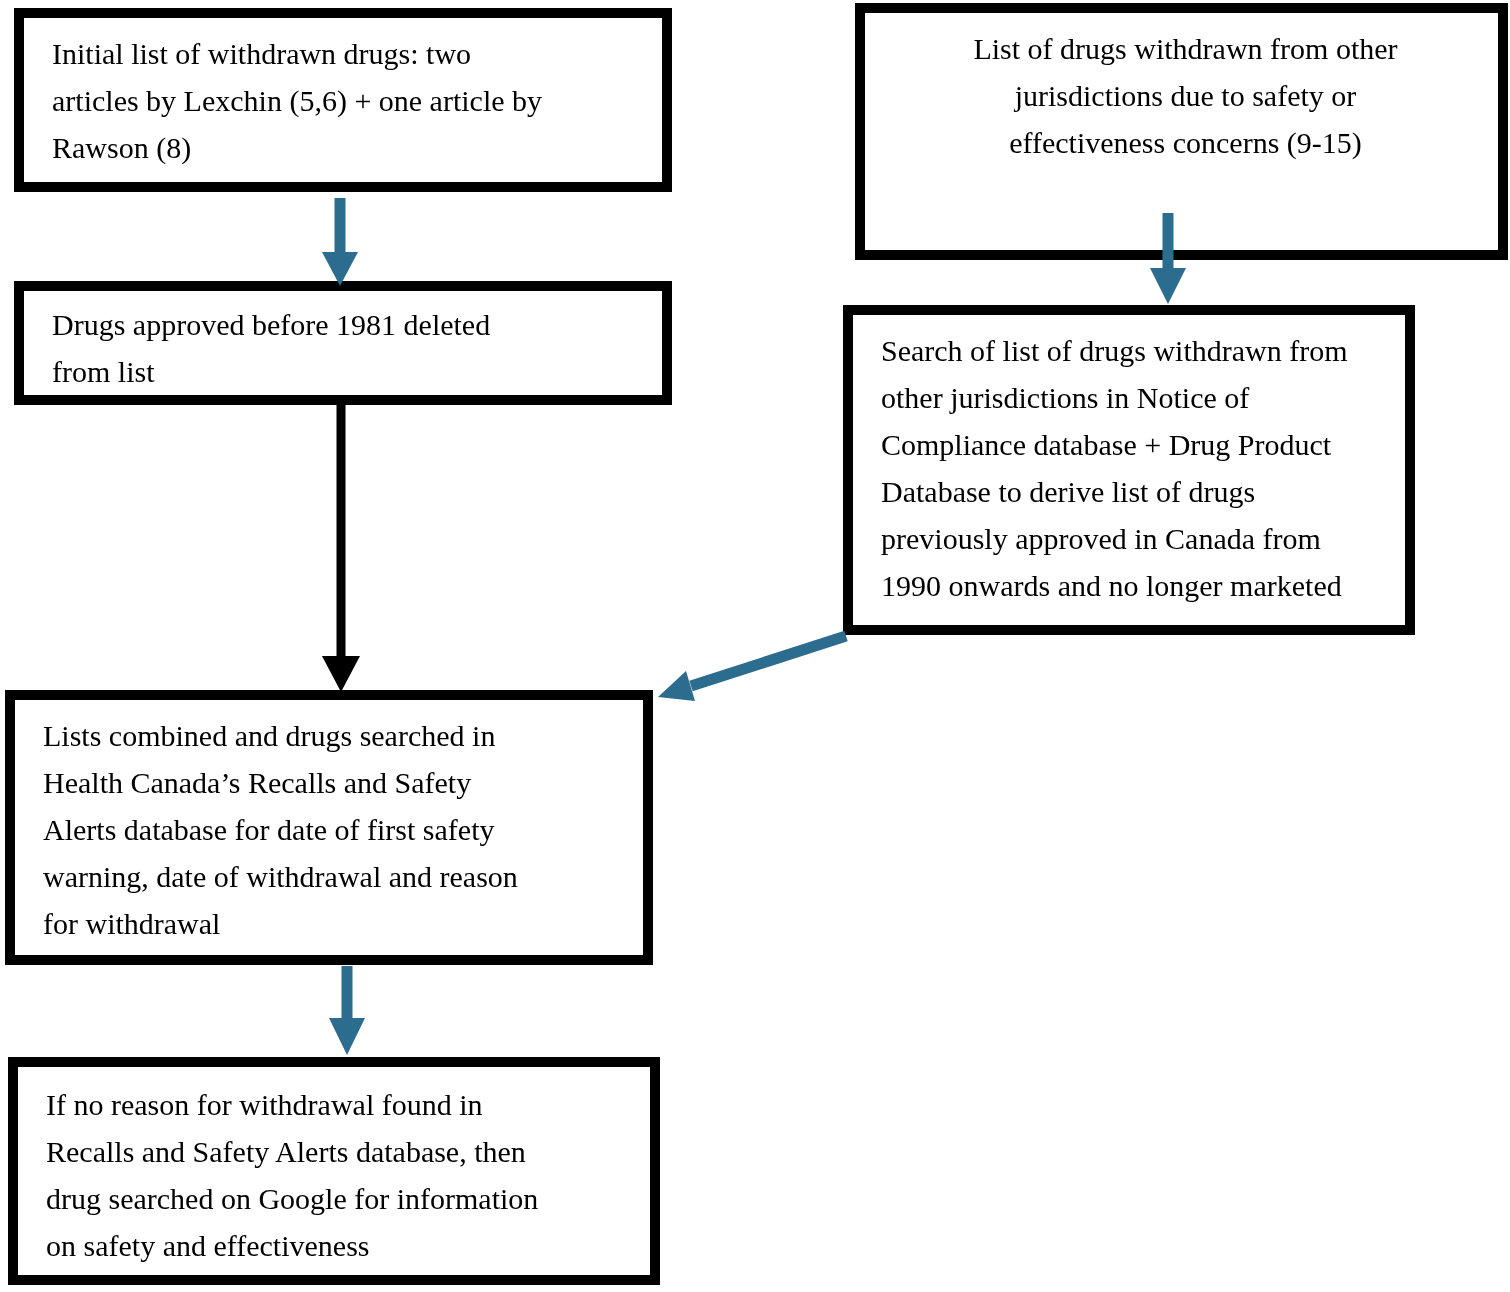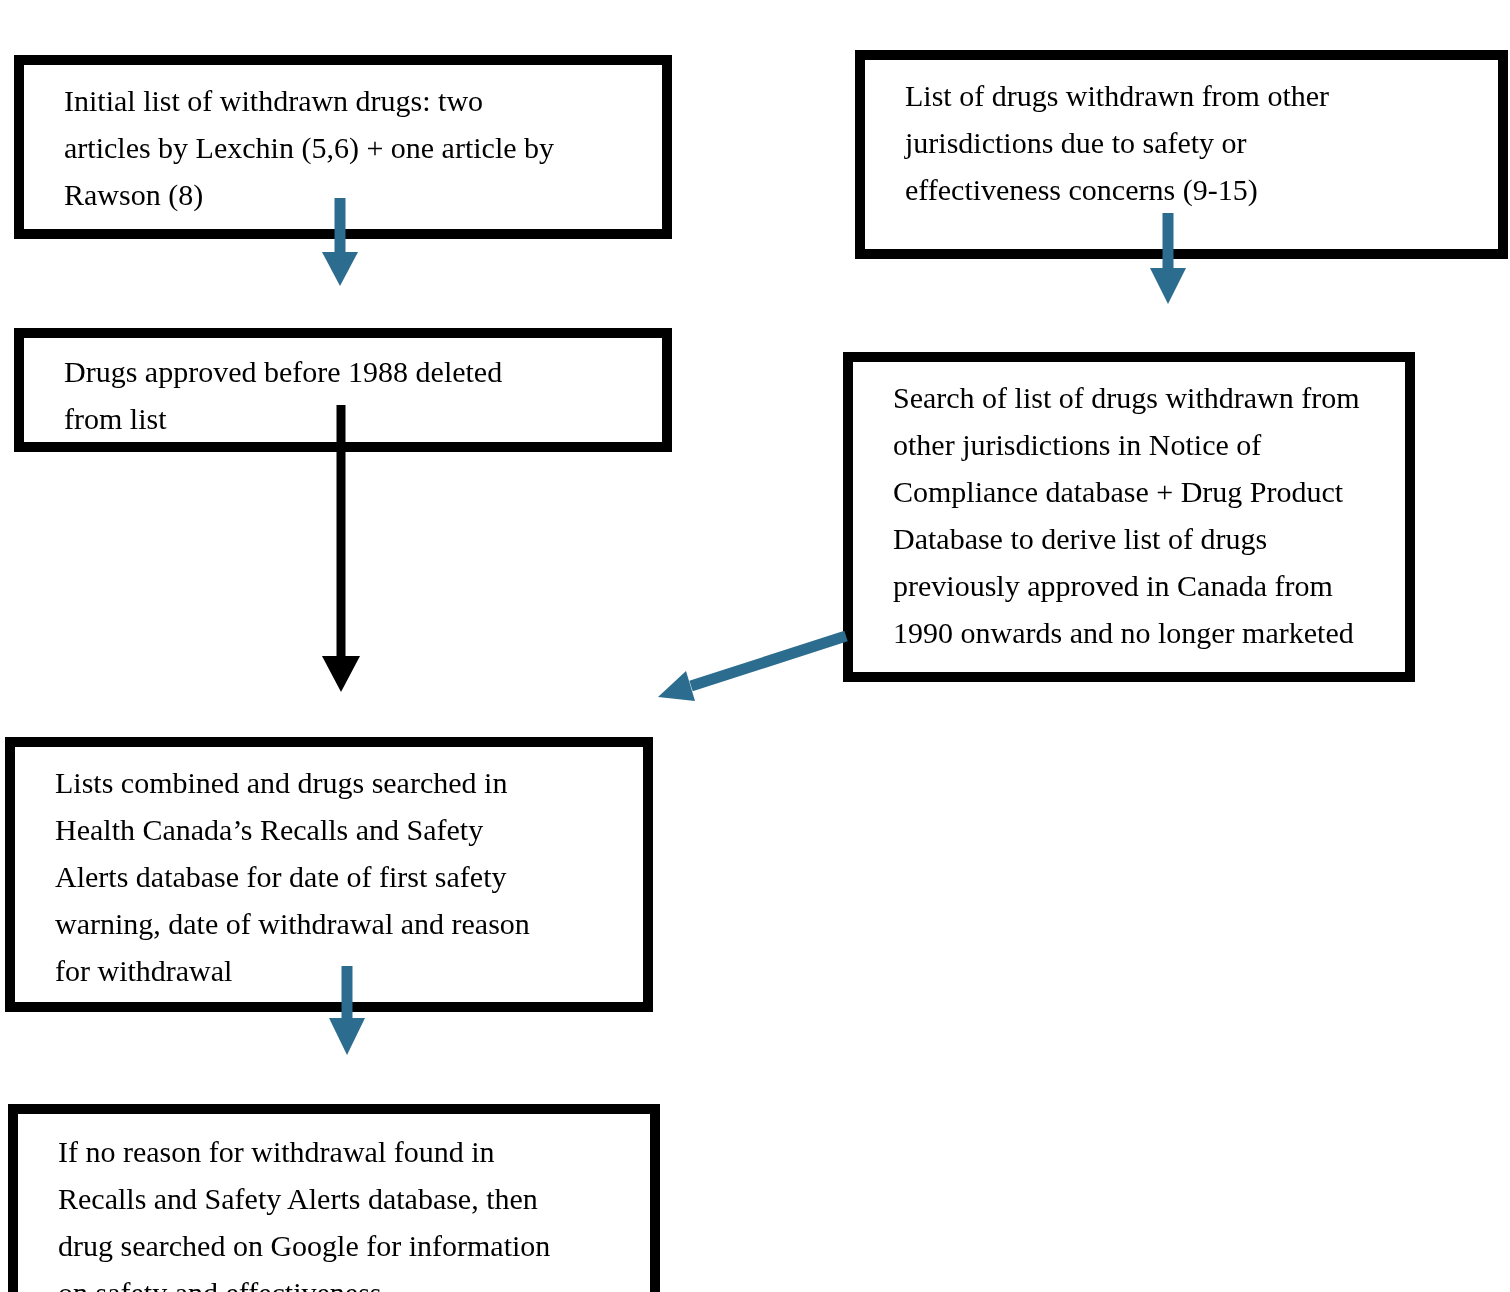--- a/index.html
+++ b/index.html
@@ -17,25 +17,24 @@
   }
   .flowbox {
     position: absolute;
     box-sizing: border-box;
     border: 10px solid #000000;
     background: #ffffff;
     color: #000000;
     font-size: 30px;
     line-height: 47px;
     white-space: pre-line;
-    padding: 12px 20px 0 40px;
-    margin-top: 47px;
+    padding: 12px 20px 0 28px;
   }
   .box-initial        { left: 14px;  top: 8px;    width: 658px; height: 184px; }
-  .box-withdrawn      { left: 855px; top: 3px;    width: 653px; height: 209px; }
+  .box-withdrawn      { left: 855px; top: 3px;    width: 653px; height: 257px; text-align: center; }
   .box-deleted        { left: 14px;  top: 281px;  width: 658px; height: 124px; padding-top: 10px; }
   .box-search         { left: 843px; top: 305px;  width: 572px; height: 330px; }
   .box-combined       { left: 5px;   top: 690px;  width: 648px; height: 275px; }
   .box-google         { left: 8px;   top: 1057px; width: 652px; height: 228px; padding-top: 14px; }
   .arrows-layer {
     position: absolute;
     left: 0;
     top: 0;
     width: 1510px;
     height: 1292px;
@@ -48,21 +47,21 @@
 <div class="canvas">
 
   <div class="flowbox box-initial">Initial list of withdrawn drugs: two
 articles by Lexchin (5,6) + one article by
 Rawson (8)</div>
 
   <div class="flowbox box-withdrawn">List of drugs withdrawn from other
 jurisdictions due to safety or
 effectiveness concerns (9-15)</div>
 
-  <div class="flowbox box-deleted">Drugs approved before 1988 deleted
+  <div class="flowbox box-deleted">Drugs approved before 1981 deleted
 from list</div>
 
   <div class="flowbox box-search">Search of list of drugs withdrawn from
 other jurisdictions in Notice of
 Compliance database + Drug Product
 Database to derive list of drugs
 previously approved in Canada from
 1990 onwards and no longer marketed</div>
 
   <div class="flowbox box-combined">Lists combined and drugs searched in

